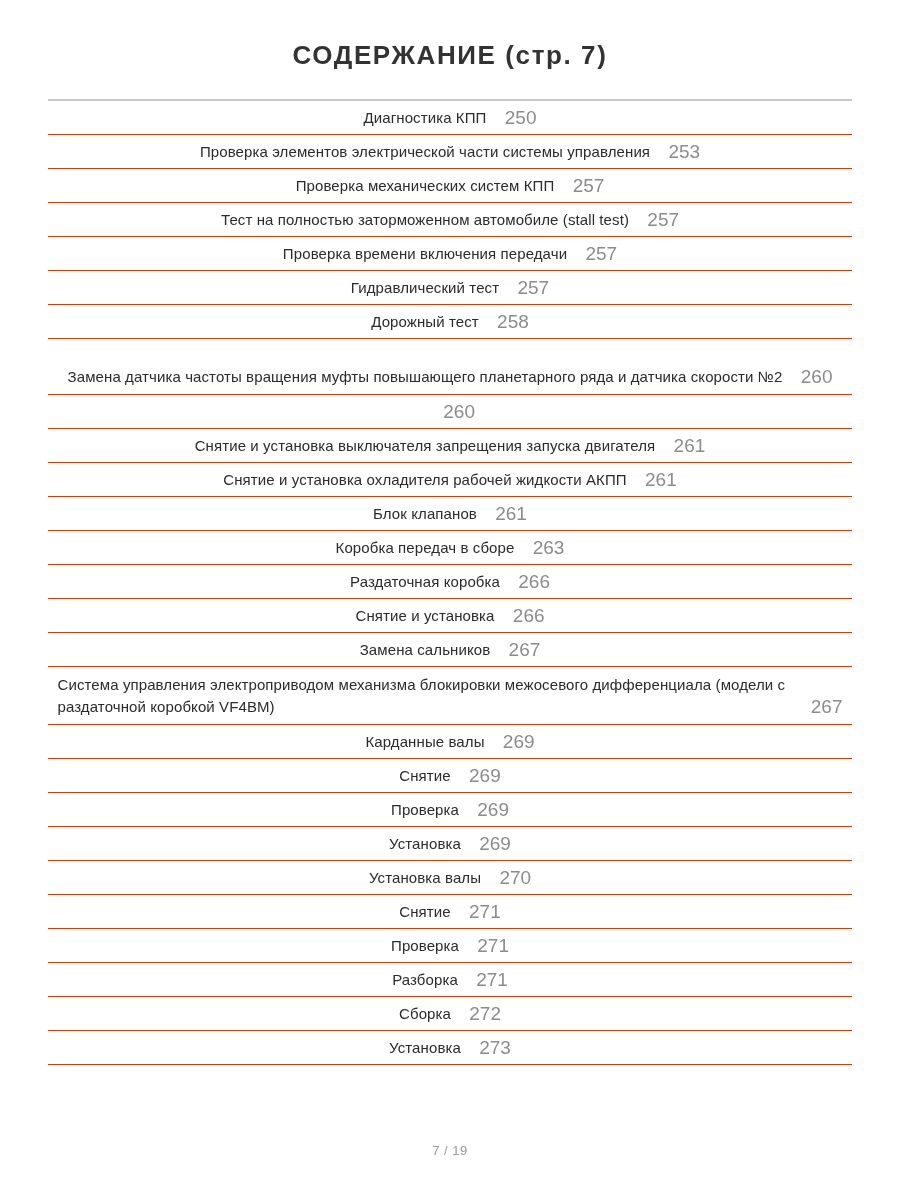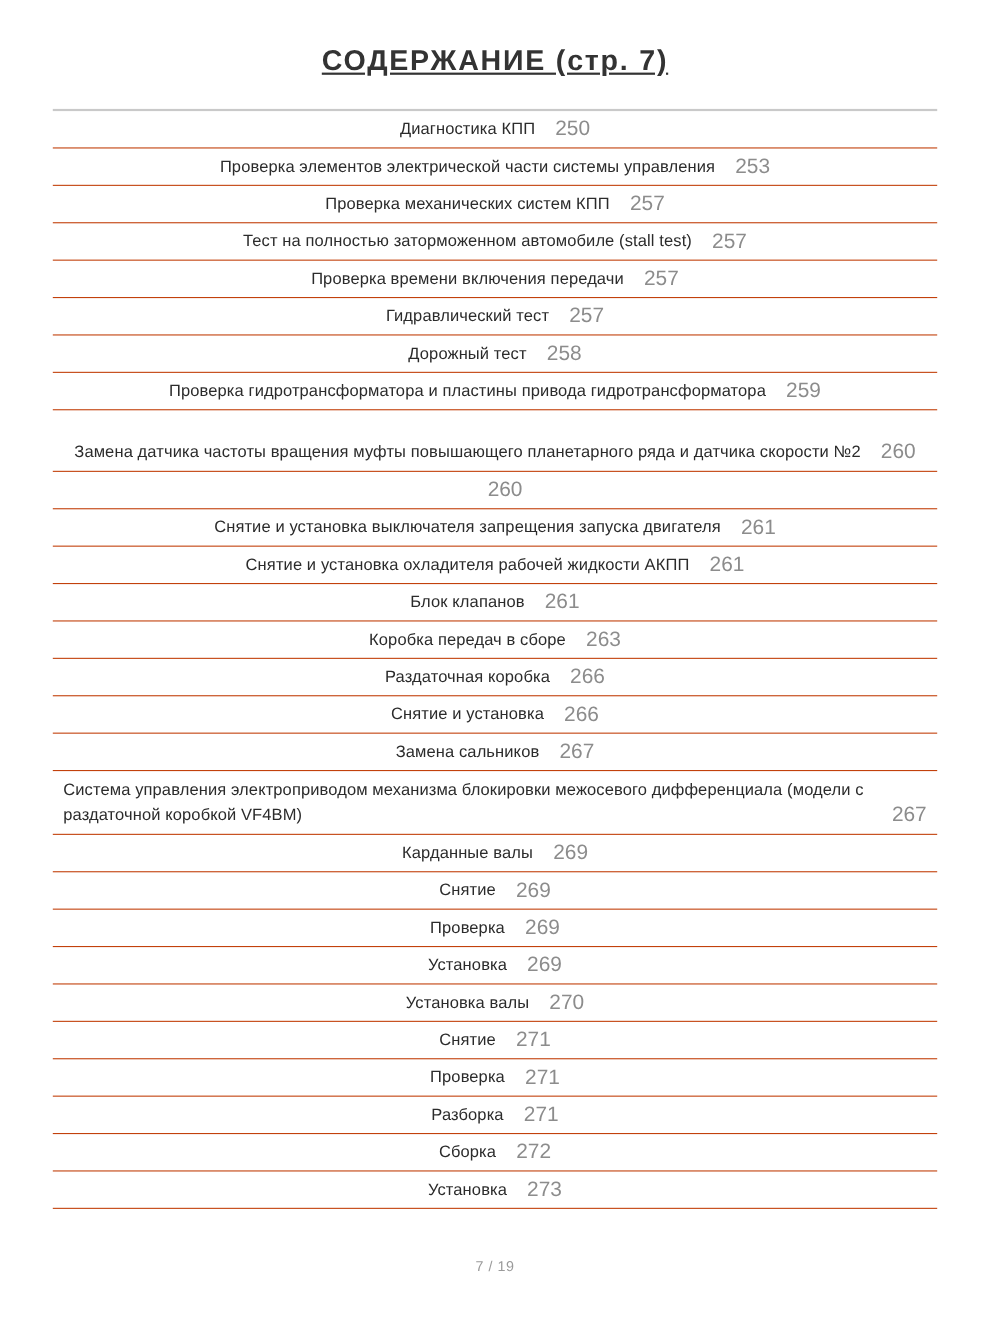--- a/index.html
+++ b/index.html
@@ -29,21 +29,20 @@
   .doc-title {
     margin: 0;
     padding-top: 38px;
     padding-bottom: 0;
     text-align: center;
     font-size: 26px;
     font-weight: bold;
     letter-spacing: 1.6px;
     color: #333333;
     line-height: 34px;
-    text-decoration: underline;
   }
 
   
   .top-rule {
     margin-top: 27px;
     height: 2px;
     background: #c9c9c9;
     width: 100%;
   }
 
@@ -130,24 +129,20 @@
         <span class="toc-page">257</span>
       </li>
       <li class="toc-row">
         <span class="toc-label">Гидравлический тест</span>
         <span class="toc-page">257</span>
       </li>
       <li class="toc-row">
         <span class="toc-label">Дорожный тест</span>
         <span class="toc-page">258</span>
       </li>
-      <li class="toc-row">
-        <span class="toc-label">Проверка гидротрансформатора и пластины привода гидротрансформатора</span>
-        <span class="toc-page">259</span>
-      </li>
       <li class="toc-row two-line">
         <span class="toc-label">Замена датчика частоты вращения муфты повышающего планетарного ряда и датчика скорости №2</span>
         <span class="toc-page">260</span>
       </li>
       <li class="toc-row">
         <span class="toc-page">260</span>
       </li>
       <li class="toc-row">
         <span class="toc-label">Снятие и установка выключателя запрещения запуска двигателя</span>
         <span class="toc-page">261</span>

